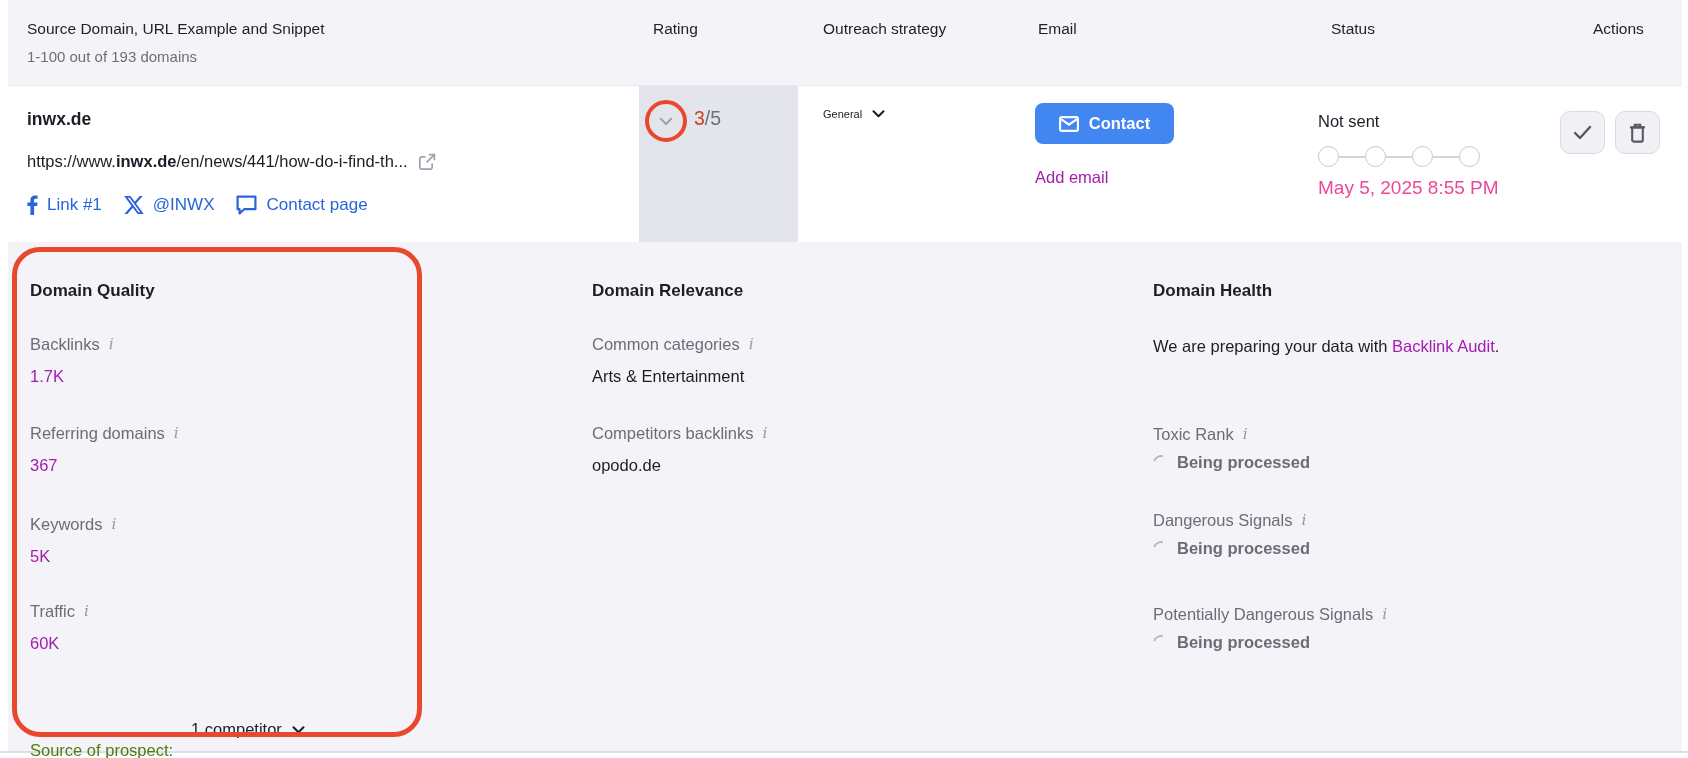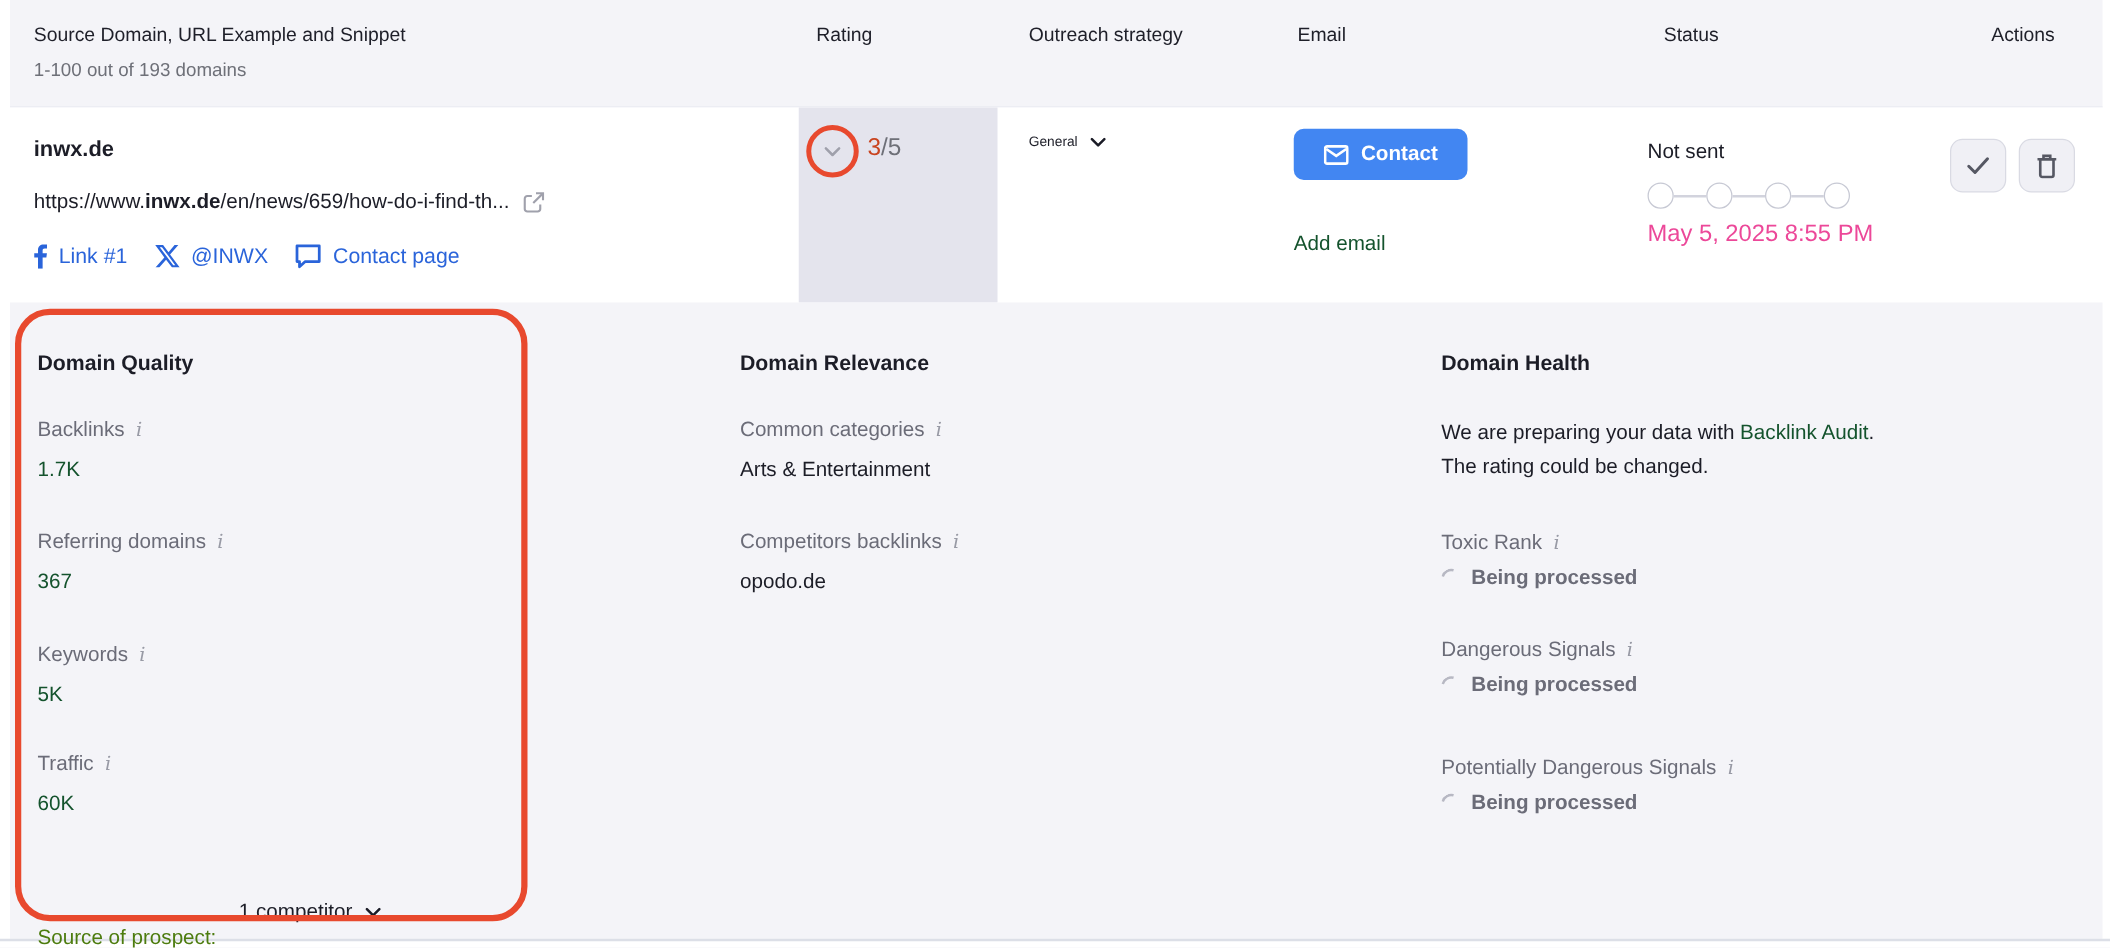--- a/index.html
+++ b/index.html
@@ -20,21 +20,21 @@
 
   
   .col-h { font-size:15.5px; color:#1e1f29; white-space:nowrap; }
   .pagination { font-size:15px; color:#6e7078; white-space:nowrap; }
 
   
   .domain { font-size:17.5px; font-weight:bold; }
   .url { font-size:16.5px; display:flex; align-items:center; gap:10px; white-space:nowrap; }
   .social { display:flex; align-items:center; gap:22px; }
   .slink { display:flex; align-items:center; gap:9px; font-size:17px; color:#2a64da; cursor:pointer; text-decoration:none; white-space:nowrap; }
-  .blue { color:#14532d;margin-top:18px; }
+  .blue { color:#a21caf; }
   .rating-text { font-size:19.5px; color:#6e7078; white-space:nowrap; }
   .rating-val { color:#c9441f; }
   .general { font-size:11px; display:flex; align-items:center; gap:10px; cursor:pointer; white-space:nowrap; }
 
   .contact-btn { left:1035px; top:103px; width:139px; height:41px; background:#4286f2; border:none; border-radius:8px;
     display:flex; align-items:center; justify-content:center; gap:10px; color:#fff; font-size:16.5px; font-weight:bold;
     font-family:inherit; cursor:pointer; }
   .add-email { left:1035px; top:168px; font-size:16.5px; cursor:pointer; text-decoration:none; }
 
   .notsent { left:1318px; top:112px; font-size:16.5px; }
@@ -79,21 +79,21 @@
 <div class="abs pagination" style="left:27px; top:48px;">1-100 out of 193 domains</div>
 <div class="abs col-h" style="left:653px; top:20px;">Rating</div>
 <div class="abs col-h" style="left:823px; top:20px;">Outreach strategy</div>
 <div class="abs col-h" style="left:1038px; top:20px;">Email</div>
 <div class="abs col-h" style="left:1331px; top:20px;">Status</div>
 <div class="abs col-h" style="left:1593px; top:20px;">Actions</div>
 
 <div class="abs domain" style="left:27px; top:109px;">inwx.de</div>
 
 <div class="abs url" style="left:27px; top:152px;">
-  <span><span>https://www.</span><b>inwx.de</b><span>/en/news/659/how-do-i-find-th...</span></span>
+  <span><span>https://www.</span><b>inwx.de</b><span>/en/news/441/how-do-i-find-th...</span></span>
   <span style="display:flex;">
     <svg width="18" height="18" viewBox="0 0 18 18">
         <g fill="none" stroke="#a0a1ac" stroke-width="1.7">
           <path d="M7.5 3.8H3.9A2.1 2.1 0 0 0 1.8 5.9v8.2a2.1 2.1 0 0 0 2.1 2.1h8.2a2.1 2.1 0 0 0 2.1-2.1v-3.6"></path>
           <path d="M10.8 1.6h5.6v5.6"></path>
           <path d="M15.9 2.1 8.6 9.4"></path>
         </g>
       </svg>
   </span>
 </div>
@@ -244,21 +244,20 @@
       <span>Competitors backlinks</span>
       <span class="info">i</span>
     </div>
   <div class="m-value dark">opodo.de</div>
 </div>
 
 <div class="abs section-title" style="left:1153px; top:281px;">Domain Health</div>
 
 <div class="abs health-note" style="left:1153px; top:333px;">
   <span>We are preparing your data with </span><a class="blue">Backlink Audit</a><span>.</span>
-  <div>The rating could be changed.</div>
 </div>
 
 <div class="abs metric" style="left:1153px; top:425px;">
   <div class="m-label" style="margin-bottom:9px;">
       <span>Toxic Rank</span>
       <span class="info">i</span>
     </div>
   <div class="spin-row">
       <span class="spinner"></span>
       <span>Being processed</span>

